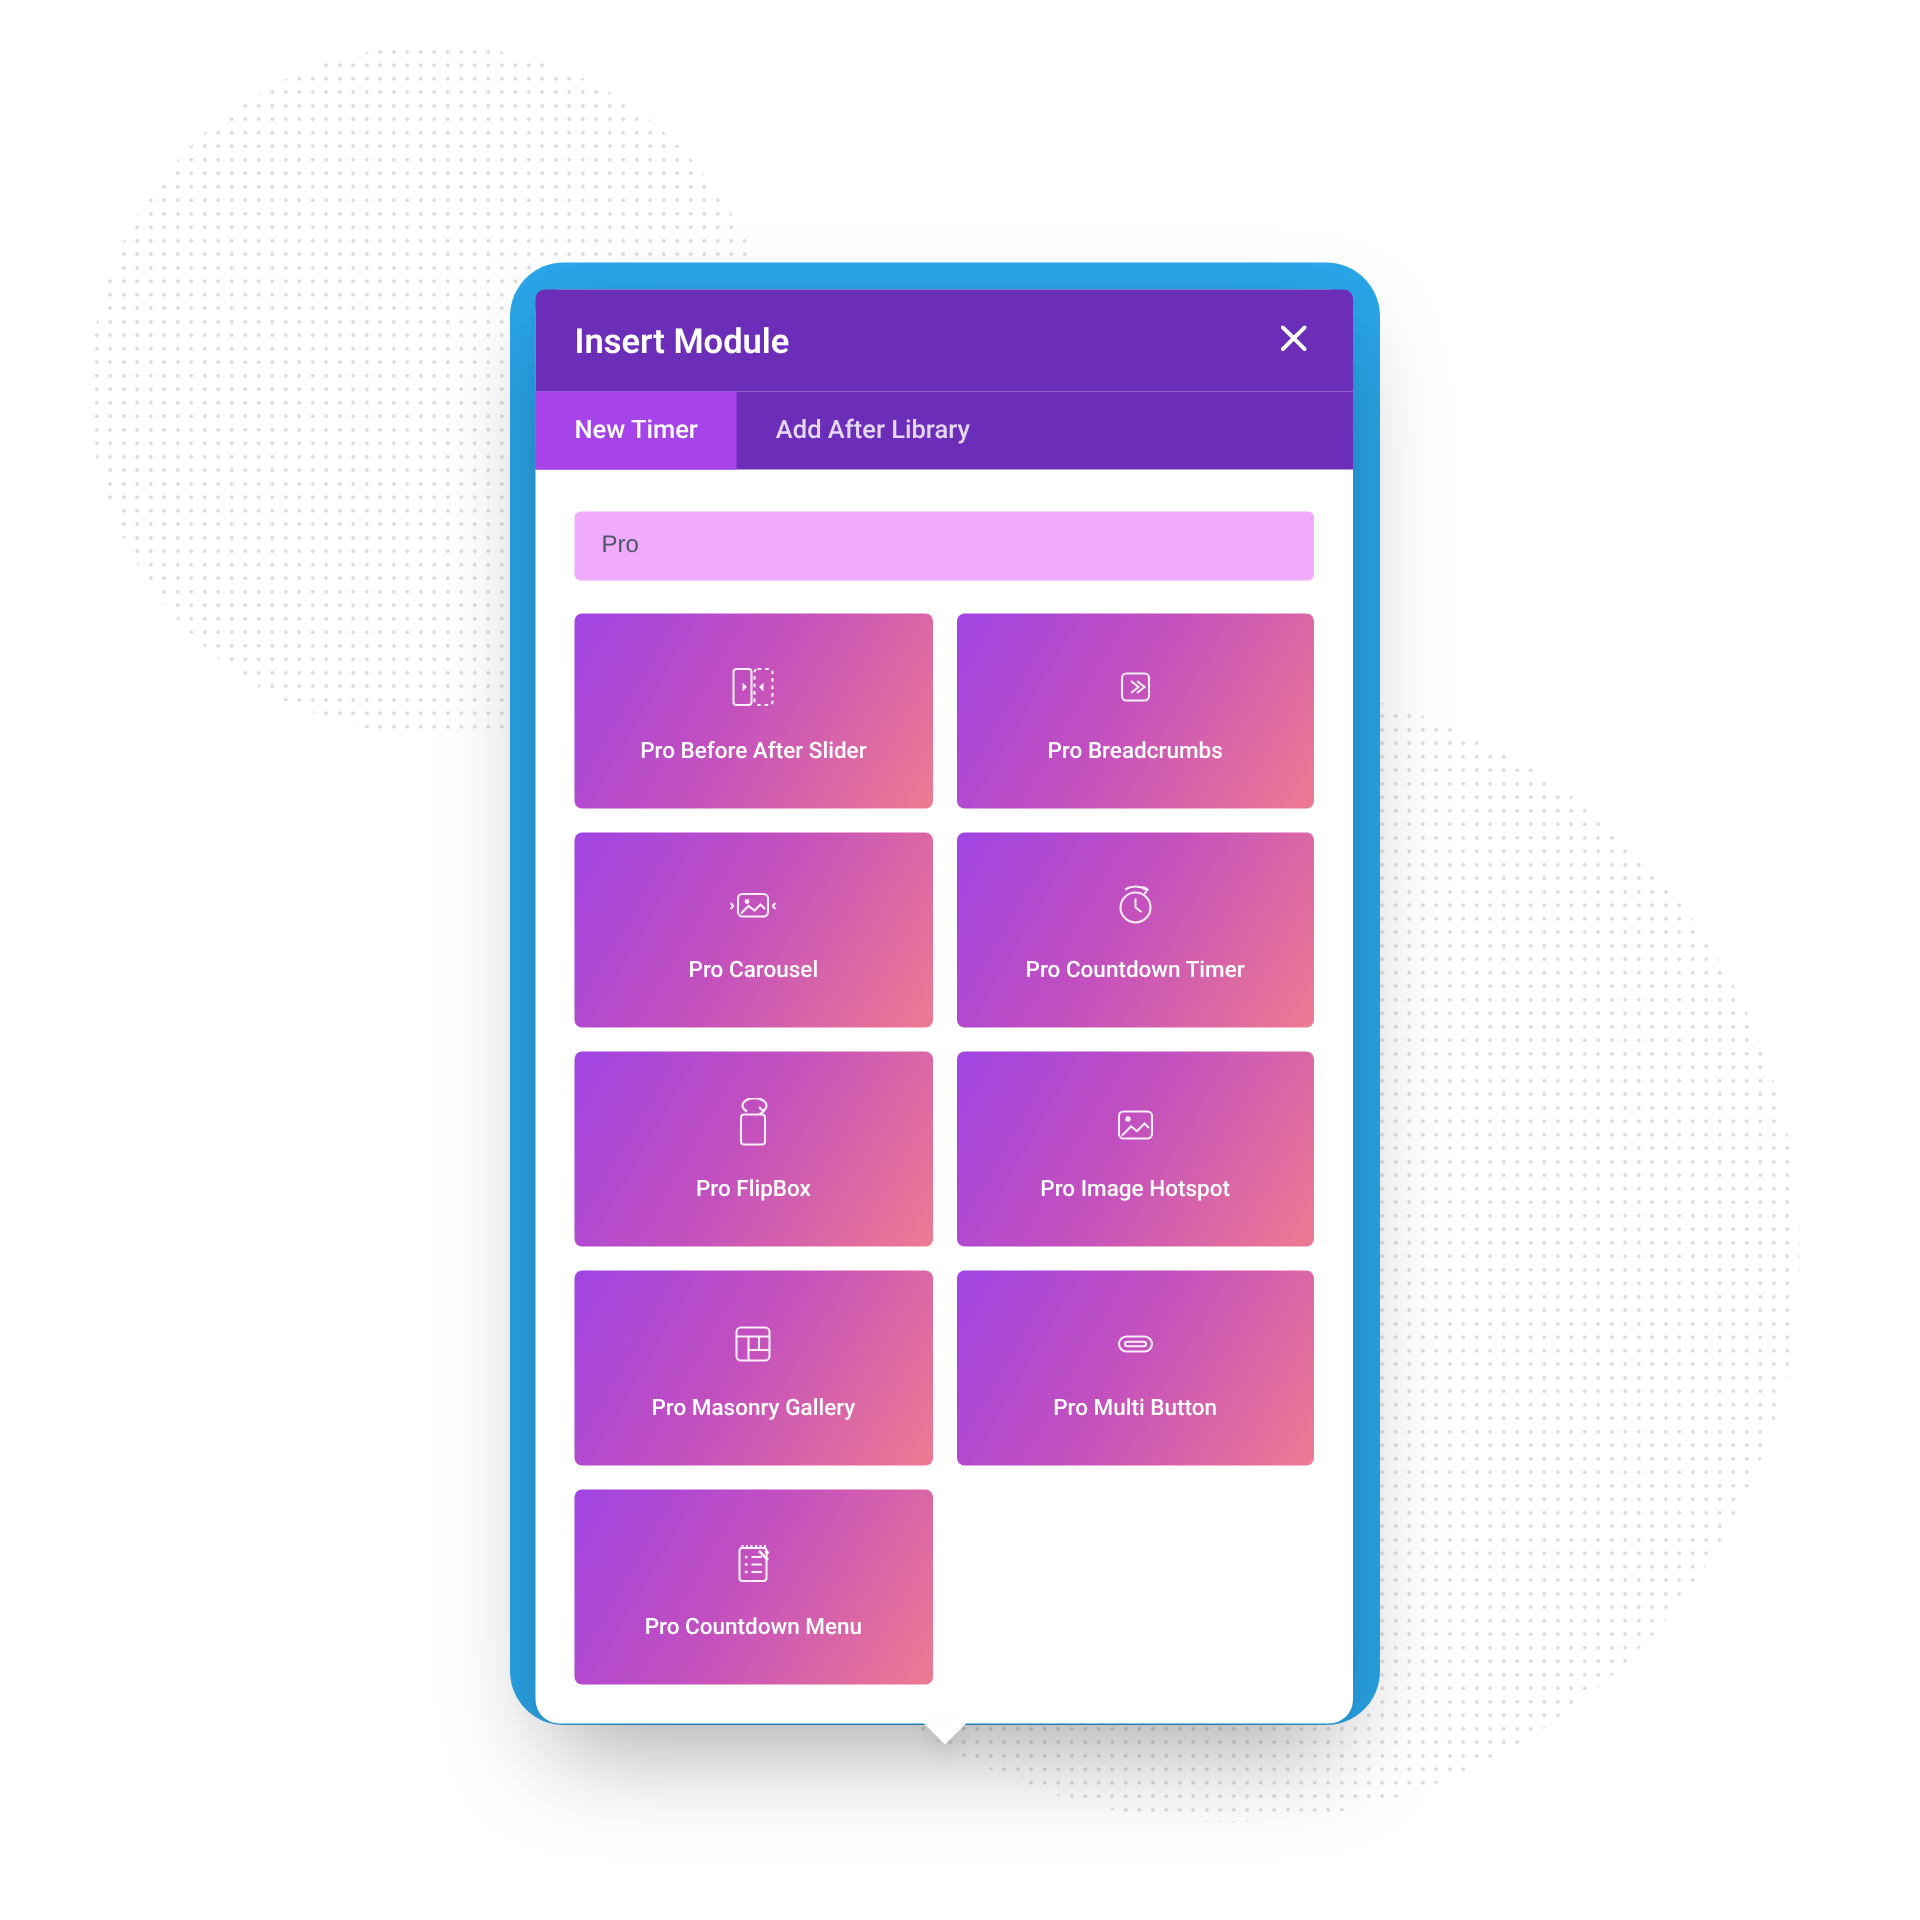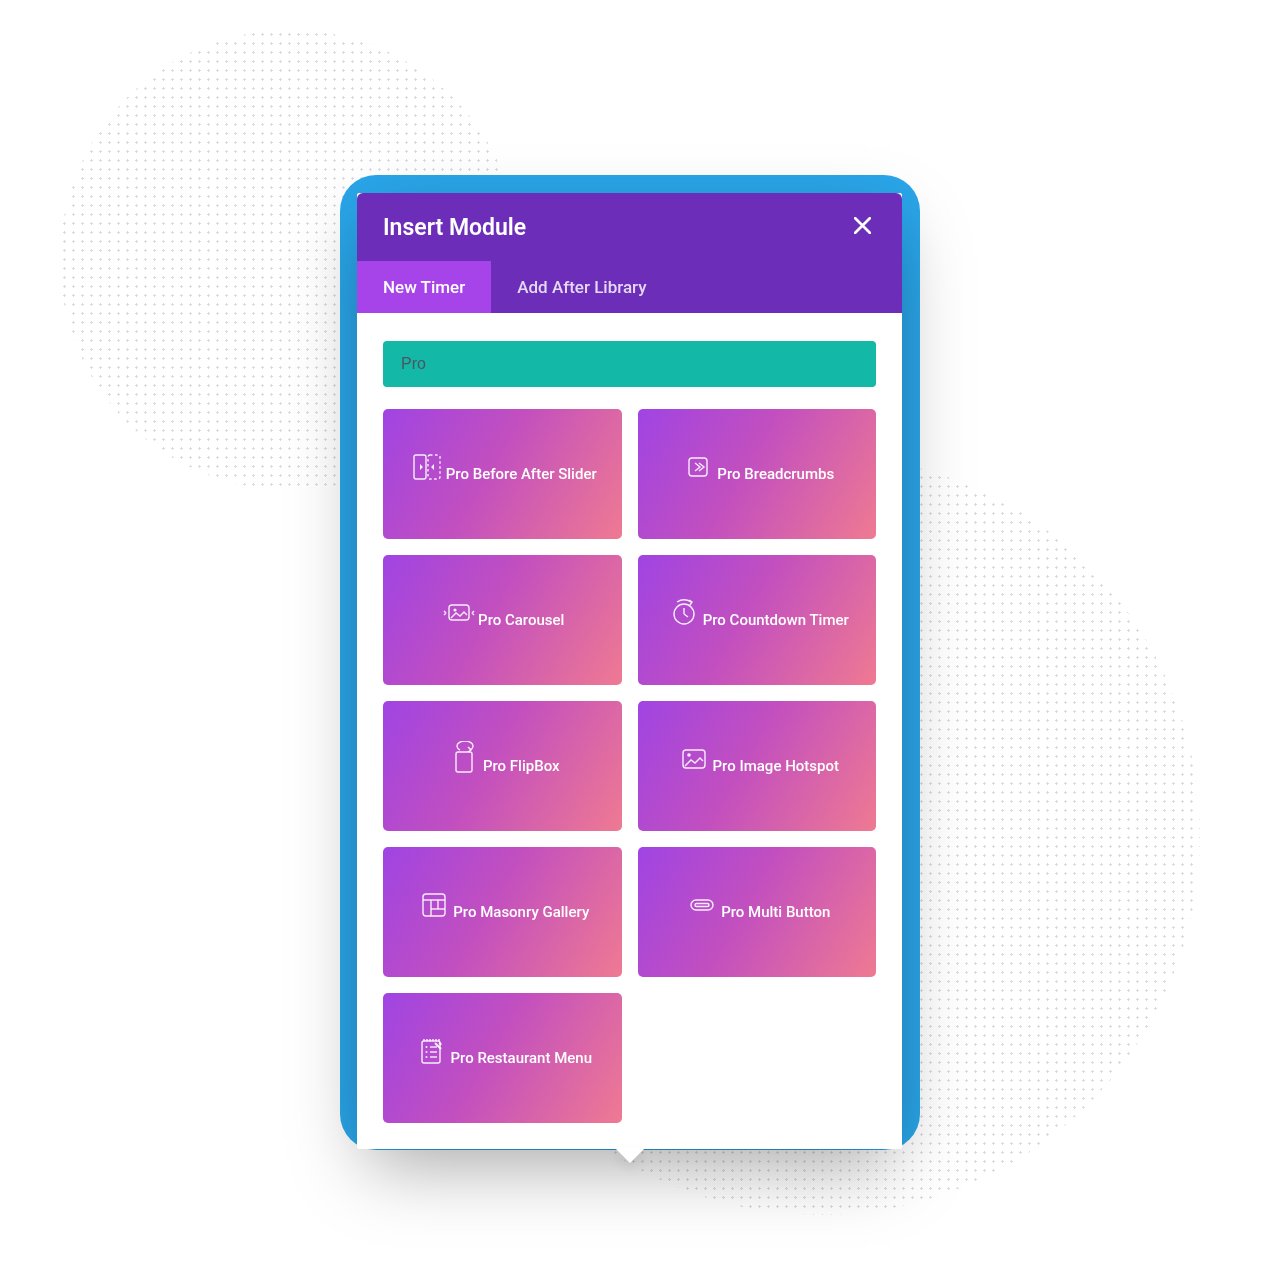--- a/index.html
+++ b/index.html
@@ -35,21 +35,21 @@
     background: #2aa6ea;
     border-radius: 36px;
   }
 
   
   .modal {
     position: absolute;
     left: 357px; top: 193px;
     width: 545px;
     background: #fff;
-    border-radius: 2px;
+    border-radius: 16px;
     box-shadow: 0 25px 70px -10px rgba(0,0,0,0.35);
   }
   .modal::after { 
     content: "";
     position: absolute;
     bottom: -14px;
     left: 50%;
     transform: translateX(-50%);
     width: 0; height: 0;
     border-left: 15px solid transparent;
@@ -93,41 +93,41 @@
     background: #a644ea;
     color: #fff;
   }
 
   .modal-body { padding: 28px 26px 26px; }
 
   .search-input {
     width: 100%;
     height: 46px;
     border: none;
-    background: #14b8a6;
+    background: #f0abfc;
     border-radius: 4px;
     padding: 0 18px;
     font-size: 16px;
     color: #4b5563;
     outline: none;
   }
 
   .grid {
     margin-top: 22px;
     display: grid;
     grid-template-columns: 1fr 1fr;
     gap: 16px;
   }
   .card {
     height: 130px;
     border-radius: 5px;
     background: linear-gradient(120deg, #a044e3 0%, #c24fbf 45%, #ef7a92 100%);
     color: #fff;
     display: flex;
-    flex-direction: row;
+    flex-direction: column;
     align-items: center;
     justify-content: center;
     cursor: pointer;
     padding: 10px;
   }
   .card-icon {
     width: 38px; height: 38px;
     display: flex; align-items: center; justify-content: center;
     margin-bottom: 14px;
   }
@@ -270,18 +270,18 @@
             <circle cx="13.5" cy="14" r="1" fill="rgba(255,255,255,0.9)" stroke="none"></circle>
             <circle cx="13.5" cy="19" r="1" fill="rgba(255,255,255,0.9)" stroke="none"></circle>
             <circle cx="13.5" cy="24" r="1" fill="rgba(255,255,255,0.9)" stroke="none"></circle>
             <line x1="17" y1="14" x2="24" y2="14"></line>
             <line x1="17" y1="19" x2="24" y2="19"></line>
             <line x1="17" y1="24" x2="24" y2="24"></line>
             <path d="M22 10 l6 6" stroke-width="2"></path>
             <path d="M27 9 l2 2 l-1.5 1.5 l-2 -2 z" fill="rgba(255,255,255,0.9)" stroke="none"></path>
           </svg>
         </div>
-        <div class="card-label">Pro Restaurant Menu</div>
+        <div class="card-label">Pro Countdown Menu</div>
       </div>
 
     </div>
   </div>
 </div>
 
 </body></html>

